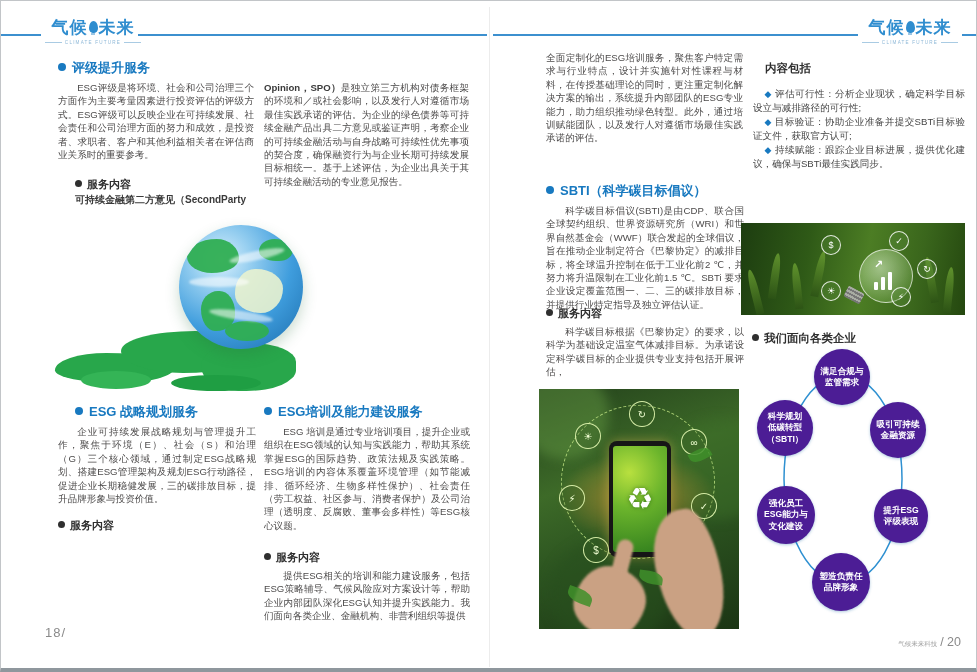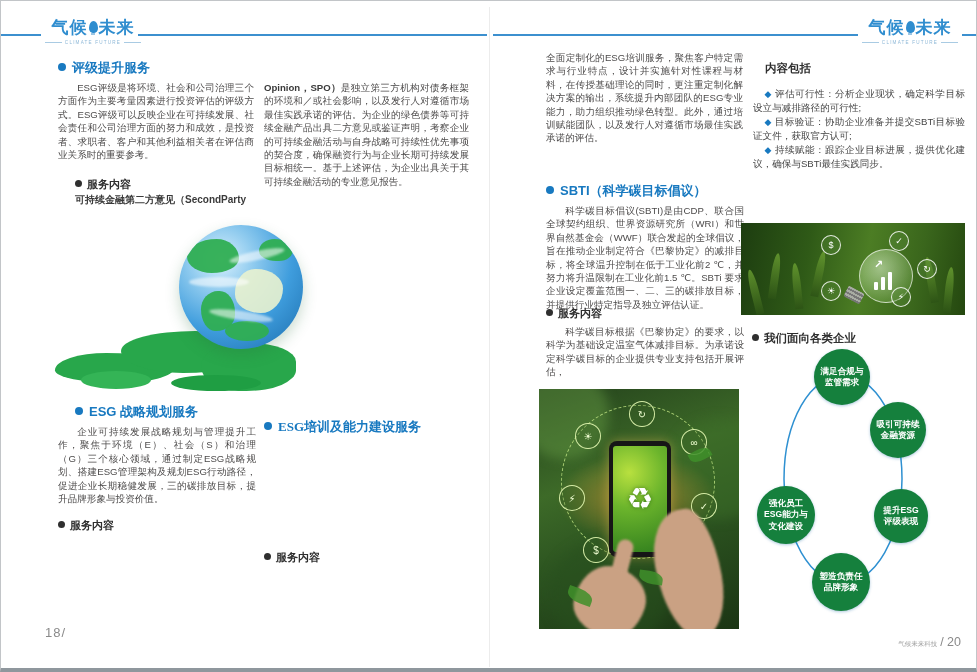--- a/index.html
+++ b/index.html
@@ -101,21 +101,21 @@
     background:radial-gradient(circle at 30% 25%,#b8e03f 0%,#6cb52c 40%,#2f7d1d 100%);}
   .recycle{color:#fff;font-size:30px;line-height:1;text-shadow:0 0 4px rgba(0,60,0,.5);}
   .hand{position:absolute;background:#caa183;filter:blur(1px);}
   .hand1{left:36px;top:178px;width:70px;height:70px;border-radius:45% 55% 40% 60%/55% 45% 60% 40%;transform:rotate(18deg);}
   .finger{left:74px;top:150px;width:16px;height:52px;border-radius:8px;transform:rotate(14deg);}
   .hand2{left:118px;top:120px;width:64px;height:130px;border-radius:50% 40% 45% 55%/40% 55% 45% 60%;transform:rotate(-10deg);}
   .leafbit{position:absolute;background:#3f8f2a;border-radius:0 60% 0 60%;opacity:.85;}
   
   .vdiag{position:absolute;left:745px;top:348px;width:220px;height:272px;}
   .vring{position:absolute;left:0;top:0;}
-  .vcircle{position:absolute;border-radius:50%;background:#15803d;color:#fff;font-weight:bold;
+  .vcircle{position:absolute;border-radius:50%;background:#4c1d95;color:#fff;font-weight:bold;
     font-size:8.6px;line-height:11.5px;display:flex;align-items:center;justify-content:center;
     text-align:center;white-space:pre-line;box-shadow:0 1px 3px rgba(20,100,160,.35);}
   .vc0{left:68px;top:0;width:56px;height:56px;}
   .vc1{left:11px;top:51px;width:56px;height:56px;}
   .vc2{left:124px;top:53px;width:56px;height:56px;}
   .vc3{left:11px;top:137px;width:58px;height:58px;}
   .vc4{left:128px;top:140px;width:54px;height:54px;}
   .vc5{left:66px;top:204px;width:58px;height:58px;}
 </style>
 </head>
@@ -178,26 +178,28 @@
   </div>
   <p class="body indent" style="left:57px;top:424px;width:198px;">企业可持续发展战略规划与管理提升工作，聚焦于环境（E）、社会（S）和治理（G）三个核心领域，通过制定ESG战略规划、搭建ESG管理架构及规划ESG行动路径，促进企业长期稳健发展，三的碳排放目标，提升品牌形象与投资价值。</p>
   <div class="h-sub" style="left:57px;top:517px;">
     <span class="dot k"></span><span>服务内容</span>
   </div>
   <div class="pnum" style="left:44px;top:624px;">18/</div>
 
   <p class="body" style="left:263px;top:80px;width:205px;">
     <span class="lead">Opinion，SPO）</span><span>是独立第三方机构对债务框架的环境和／或社会影响，以及发行人对遵循市场最佳实践承诺的评估。为企业的绿色债券等可持续金融产品出具二方意见或鉴证声明，考察企业的可持续金融活动与自身战略可持续性优先事项的契合度，确保融资行为与企业长期可持续发展目标相统一。基于上述评估，为企业出具关于其可持续金融活动的专业意见报告。</span>
   </p>
-  <div class="h-blue" style="left:263px;top:417px;font-family:Liberation Serif, serif;">
+  <div class="h-blue" style="left:263px;top:402px;">
     <span class="dot"></span><span>ESG培训及能力建设服务</span>
   </div>
+  <p class="body indent" style="left:263px;top:424px;width:206px;">ESG 培训是通过专业培训项目，提升企业或组织在ESG领域的认知与实践能力，帮助其系统掌握ESG的国际趋势、政策法规及实践策略。ESG培训的内容体系覆盖环境管理（如节能减排、循环经济、生物多样性保护）、社会责任（劳工权益、社区参与、消费者保护）及公司治理（透明度、反腐败、董事会多样性）等ESG核心议题。</p>
   <div class="h-sub" style="left:263px;top:549px;">
     <span class="dot k"></span><span>服务内容</span>
   </div>
+  <p class="body indent" style="left:263px;top:568px;width:206px;">提供ESG相关的培训和能力建设服务，包括ESG策略辅导、气候风险应对方案设计等，帮助企业内部团队深化ESG认知并提升实践能力。我们面向各类企业、金融机构、非营利组织等提供</p>
 
   <p class="body" style="left:545px;top:50px;width:197px;">全面定制化的ESG培训服务，聚焦客户特定需求与行业特点，设计并实施针对性课程与材料，在传授基础理论的同时，更注重定制化解决方案的输出，系统提升内部团队的ESG专业能力，助力组织推动绿色转型。此外，通过培训赋能团队，以及发行人对遵循市场最佳实践承诺的评估。</p>
   <div class="h-blue" style="left:545px;top:181px;">
     <span class="dot"></span><span>SBTI（科学碳目标倡议）</span>
   </div>
   <p class="body indent" style="left:545px;top:203px;width:198px;">科学碳目标倡议(SBTI)是由CDP、联合国全球契约组织、世界资源研究所（WRI）和世界自然基金会（WWF）联合发起的全球倡议，旨在推动企业制定符合《巴黎协定》的减排目标，将全球温升控制在低于工业化前2 ℃，并努力将升温限制在工业化前1.5 ℃。SBTi 要求企业设定覆盖范围一、二、三的碳排放目标，并提供行业特定指导及独立评估认证。</p>
   <div class="h-sub" style="left:545px;top:305px;">
     <span class="dot k"></span><span>服务内容</span>
   </div>
   <p class="body indent" style="left:545px;top:324px;width:198px;">科学碳目标根据《巴黎协定》的要求，以科学为基础设定温室气体减排目标。为承诺设定科学碳目标的企业提供专业支持包括开展评估，</p>
@@ -258,20 +260,23 @@
   <div class="h-black" style="left:751px;top:330px;">
     <span class="dot k"></span><span>我们面向各类企业</span>
   </div>
 
   <div class="vdiag">
     <svg class="vring" width="220" height="272">
       <ellipse cx="97" cy="130" rx="59" ry="104" fill="none" stroke="#2e90d1" stroke-width="1.5"></ellipse>
     </svg>
     <div class="vcircle vc0">满足合规与
 监管需求</div>
+    <div class="vcircle vc1">科学规划
+低碳转型
+（SBTI）</div>
     <div class="vcircle vc2">吸引可持续
 金融资源</div>
     <div class="vcircle vc3">强化员工
 ESG能力与
 文化建设</div>
     <div class="vcircle vc4">提升ESG
 评级表现</div>
     <div class="vcircle vc5">塑造负责任
 品牌形象</div>
   </div>

